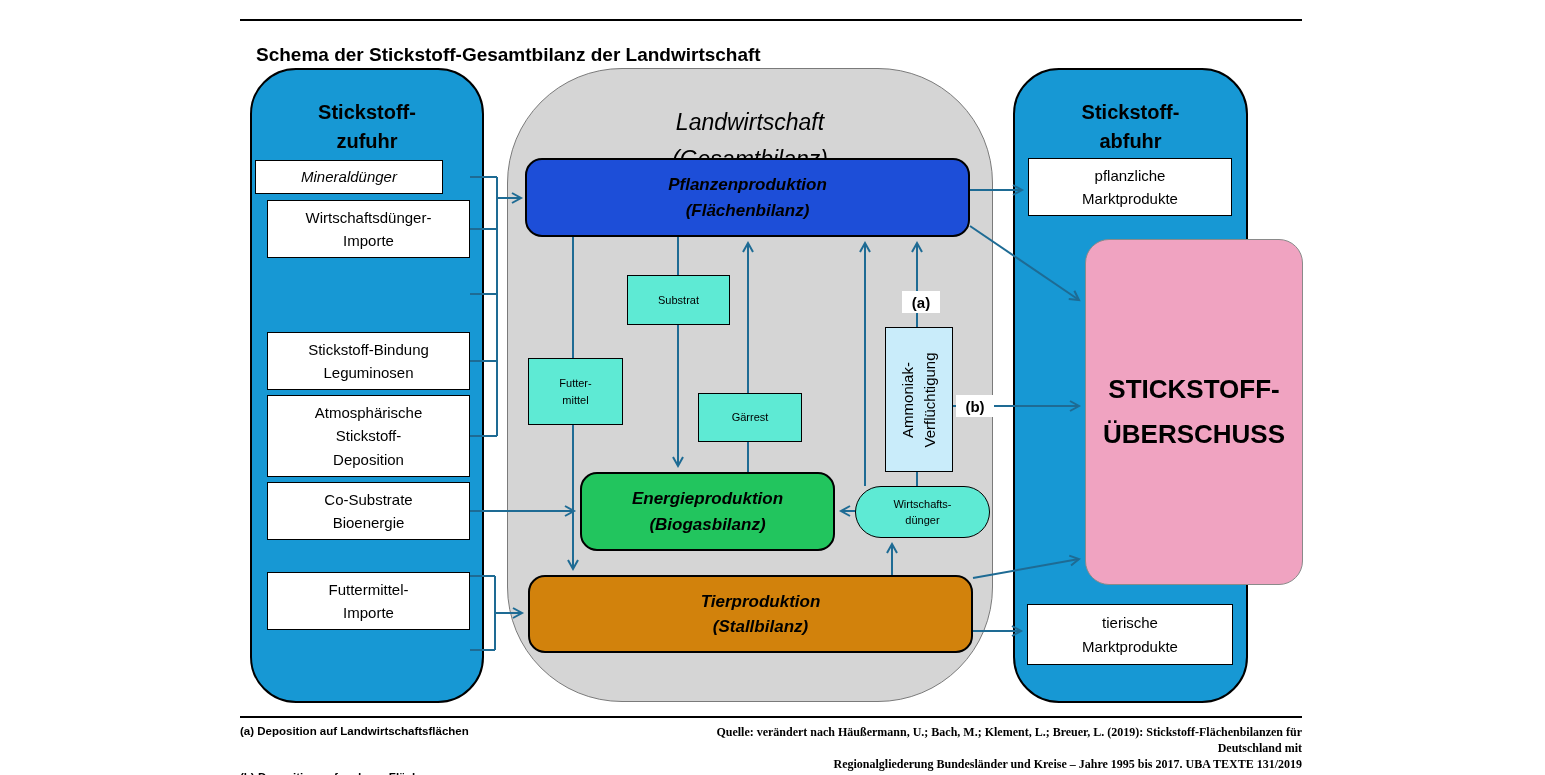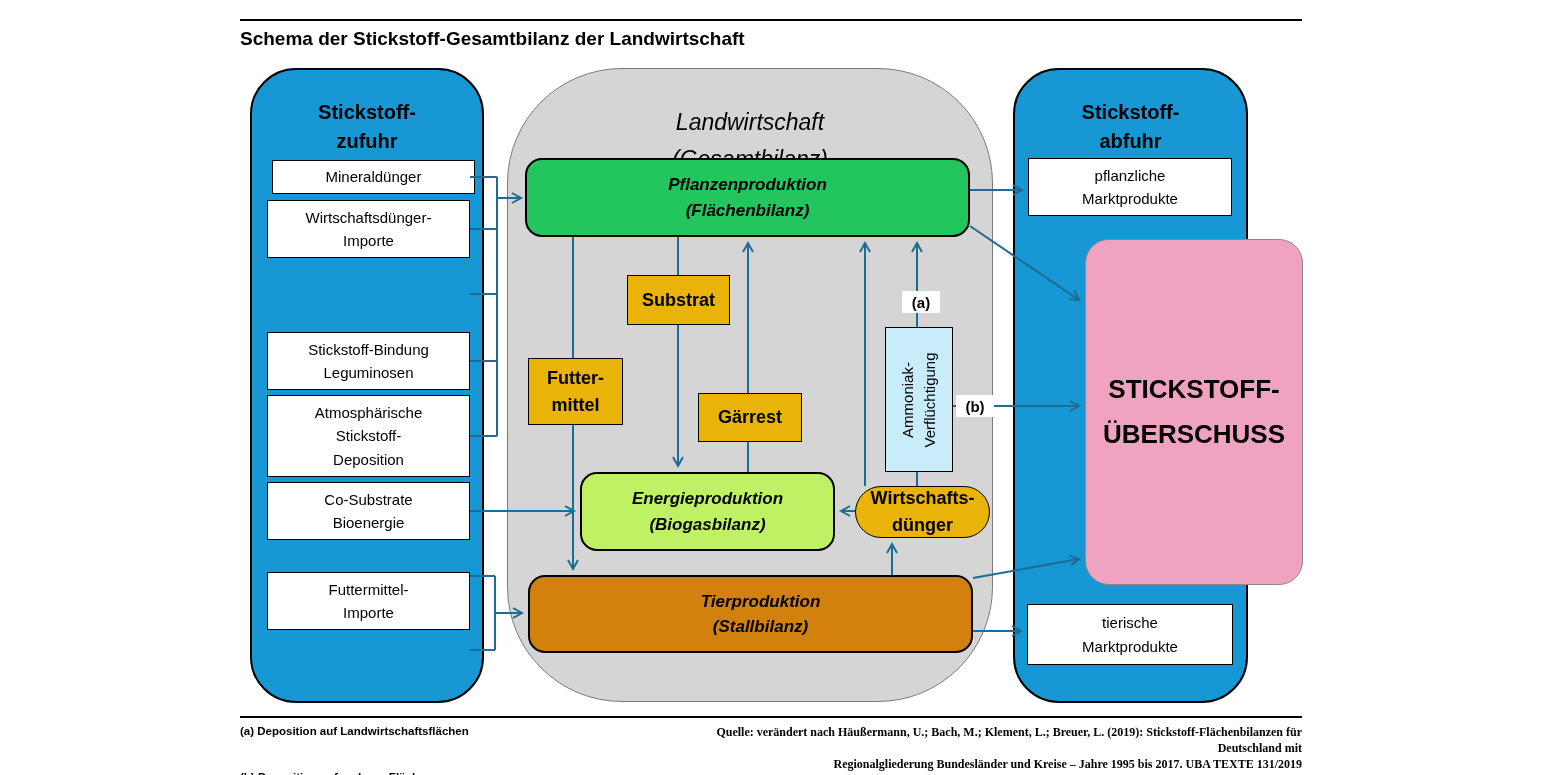--- a/index.html
+++ b/index.html
@@ -1,39 +1,39 @@
 <!DOCTYPE html>
 <html><head>
 <meta charset="utf-8">
 <style>
   html,body { margin:0; padding:0; background:#ffffff; }
   .canvas { position:relative; width:1545px; height:775px; background:#fff;
             font-family:"Liberation Sans","DejaVu Sans",sans-serif; color:#000; overflow:hidden; }
   .rule { position:absolute; left:240px; width:1062px; height:2px; background:#000; }
   .rule.top { top:19px; } .rule.bottom { top:716px; }
-  .title { position:absolute; left:240px; top:28px; margin:0; font-size:19px; font-weight:bold; }
+  .title { position:absolute; left:240px; top:28px; margin:16px; font-size:19px; font-weight:bold; }
 
   .panel { position:absolute; box-sizing:border-box; }
   .blue  { background:#1798d4; border:2px solid #000; border-radius:46px; }
   .gray  { background:#d5d5d5; border:1.5px solid #7a7a7a; border-radius:115px; }
   .panel-title { position:absolute; text-align:center; font-weight:bold; font-size:20px;
                  line-height:1.45; white-space:pre-line; }
   .agri-label { position:absolute; text-align:center; font-style:italic; font-size:23px;
                 line-height:1.62; white-space:pre-line; }
 
   .wbox { position:absolute; box-sizing:border-box; background:#fff; border:1.5px solid #000;
           display:flex; align-items:center; justify-content:center; text-align:center;
           font-size:15px; line-height:1.55; white-space:pre-line; }
-  .lblue { position:absolute; box-sizing:border-box; background:#eab308; border:1.5px solid #000;
+  .lblue { position:absolute; box-sizing:border-box; background:#5eead4; border:1.5px solid #000;
            display:flex; align-items:center; justify-content:center; text-align:center;
-           font-size:18px; line-height:1.5; white-space:pre-line;font-weight:bold; }
+           font-size:11px; line-height:1.5; white-space:pre-line; }
   .proc { position:absolute; box-sizing:border-box; border:2px solid #000; border-radius:17px;
           display:flex; align-items:center; justify-content:center; text-align:center;
           font-size:17px; font-weight:bold; font-style:italic; line-height:1.5; white-space:pre-line; }
-  .green { background:#22c55e; } .yellow { background:#bef264; } .orange { background:#d2820c;padding-left:20px; }
+  .green { background:#1d4ed8; } .yellow { background:#22c55e; } .orange { background:#d2820c;padding-left:20px; }
 
   .pink { position:absolute; left:1085px; top:239px; width:218px; height:346px; box-sizing:border-box;
           background:#f0a3c1; border:1.5px solid #8a8a8a; border-radius:24px;
           display:flex; align-items:center; justify-content:center; text-align:center;
           font-size:26px; font-weight:bold; line-height:1.75; white-space:pre-line; }
 
   .rot-wrap { position:absolute; left:885px; top:327px; width:68px; height:145px; box-sizing:border-box;
               background:#c9ecfa; border:1.5px solid #000; }
   .rot-text { position:absolute; left:50%; top:50%; width:145px;
               transform:translate(-50%,-50%) rotate(-90deg);
@@ -61,21 +61,21 @@
   <div class="panel gray" style="left:507px; top:68px; width:486px; height:634px;"></div>
   <div class="panel blue" style="left:1013px; top:68px; width:235px; height:635px;"></div>
 
   <div class="panel-title" style="left:250px; top:98px; width:234px;">Stickstoff-
 zufuhr</div>
   <div class="agri-label" style="left:560px; top:104px; width:380px;">Landwirtschaft
 (Gesamtbilanz)</div>
   <div class="panel-title" style="left:1013px; top:98px; width:235px;">Stickstoff-
 abfuhr</div>
 
-  <div class="wbox" style="left:272px; top:160px; width:203px; height:34px;">Mineraldünger</div>
+  <div class="wbox" style="left:255px; top:160px; width:188px; height:34px;font-style:italic;">Mineraldünger</div>
   <div class="wbox" style="left:267px; top:200px; width:203px; height:58px;">Wirtschaftsdünger-
 Importe</div>
   <div class="wbox" style="left:267px; top:332px; width:203px; height:58px;">Stickstoff-Bindung
 Leguminosen</div>
   <div class="wbox" style="left:267px; top:395px; width:203px; height:82px;">Atmosphärische
 Stickstoff-
 Deposition</div>
   <div class="wbox" style="left:267px; top:482px; width:203px; height:58px;">Co-Substrate
 Bioenergie</div>
   <div class="wbox" style="left:267px; top:572px; width:203px; height:58px;">Futtermittel-

